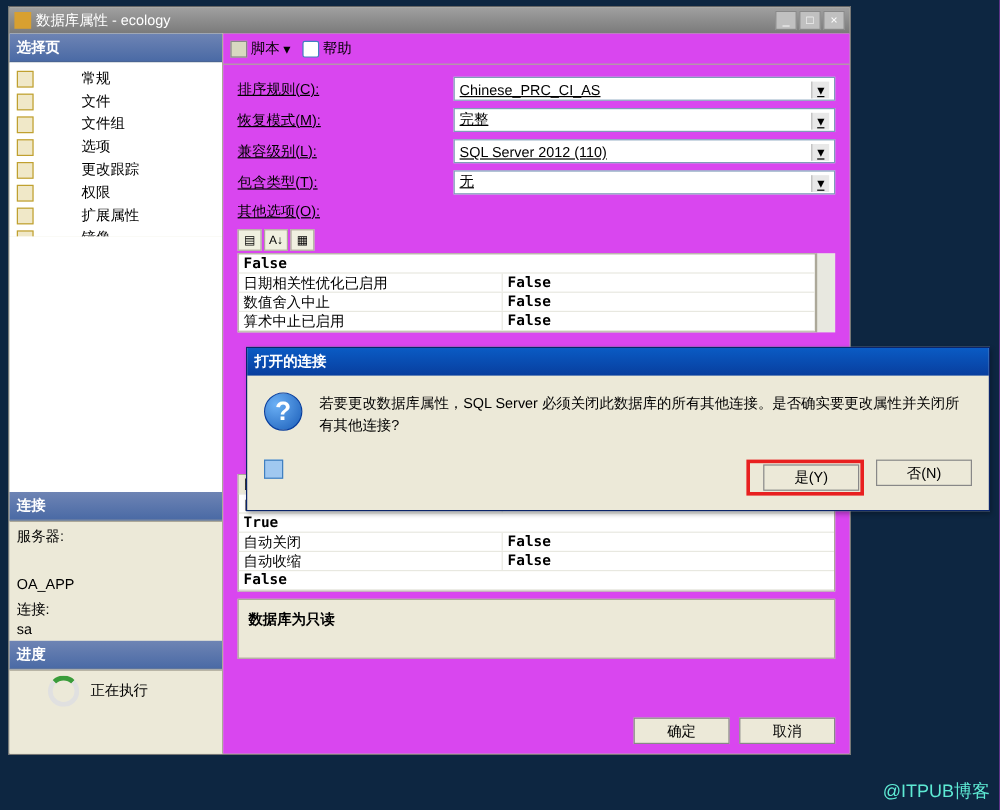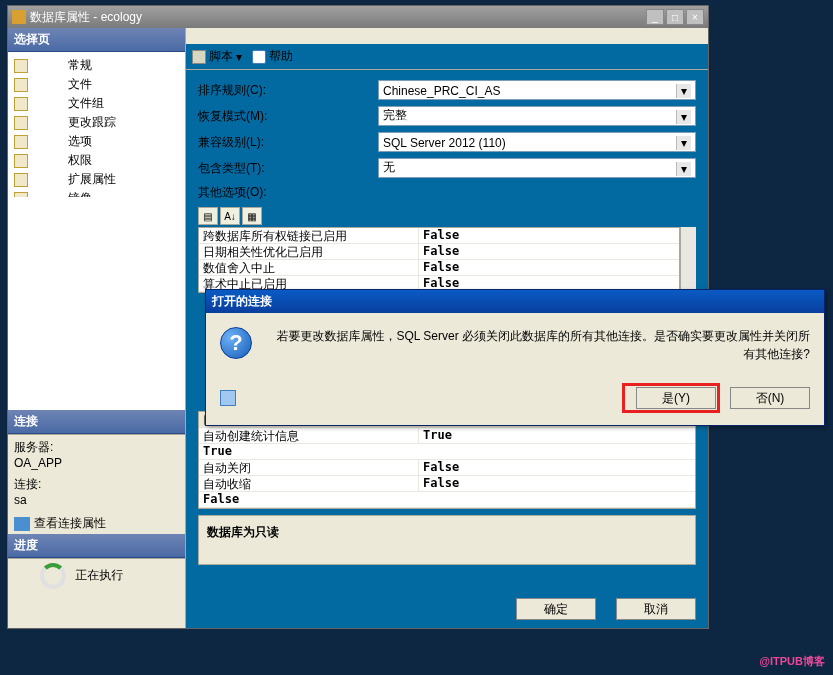--- a/index.html
+++ b/index.html
@@ -7,68 +7,68 @@
 
 .main-window { position: absolute; left: 7px; top: 5px; width: 702px; height: 624px; background: #ece9d8; border: 1px solid #646464; }
 .titlebar { height: 22px; background: linear-gradient(to bottom, #a0a0a0, #7a7a7a); color: #fff; display: flex; align-items: center; padding: 0 4px; }
 .titlebar-icon { width: 14px; height: 14px; background: #d8a030; margin-right: 4px; }
 .titlebar-text { flex: 1; font-size: 12px; }
 .winbtns { display: flex; gap: 2px; }
 .winbtn { width: 18px; height: 16px; background: #c0c0c0; border: 1px solid #888; display: flex; align-items: center; justify-content: center; font-size: 10px; cursor: pointer; }
 
 .body-split { display: flex; height: calc(100% - 22px); }
 .left-pane { width: 178px; background: #ece9d8; border-right: 1px solid #aca899; display: flex; flex-direction: column; }
-.right-pane { flex: 1; background: #0369a1; display: flex; flex-direction: column; margin-top: 16px; }
+.right-pane { flex: 1; background: #d946ef; display: flex; flex-direction: column; }
 
 .pane-header { background: linear-gradient(to bottom, #6e84b4, #4a6aa5); color: #fff; padding: 3px 6px; font-weight: bold; border-bottom: 1px solid #2a4a85; }
 .nav-list { padding: 4px; background: #fff; margin: 0; flex: 0 0 auto; height: 145px; }
 .nav-item { padding: 1px 2px; display: flex; align-items: center; cursor: pointer; gap: 36px; }
 .nav-icon { width: 14px; height: 14px; margin-right: 4px; background: #f0e8c8; border: 1px solid #c0a030; display: inline-block; }
 
 .left-section { border-top: 1px solid #aca899; padding: 4px 6px; background: #ece9d8; }
 .conn-section { height: 100px; }
 .progress-section { height: 70px; padding-left: 32px; }
 .spinner { width: 26px; height: 26px; border: 4px solid #e0e0e0; border-top-color: #3a9c3a; border-radius: 50%; display: inline-block; vertical-align: middle; margin-right: 6px; }
 
 .toolbar { padding: 4px 6px; display: flex; align-items: center; border-bottom: 1px solid #aca899; }
 .tb-item { display: flex; align-items: center; margin-right: 10px; cursor: pointer; }
 .tb-icon { width: 14px; height: 14px; margin-right: 3px; }
 .tb-icon.script { background: #d8d8c0; border: 1px solid #888; }
 .tb-icon.help { background: #fff; border: 1px solid #4080c0; border-radius: 2px; }
 
 .content-area { flex: 1; padding: 10px 12px; overflow: hidden; position: relative; }
-.form-row { display: flex; align-items: center; margin-bottom: 6px; }
+.form-row { display: flex; align-items: center; margin-bottom: 6px; text-decoration: underline; }
 .form-label { width: 180px; }
 .form-select { flex: 1; height: 20px; background: #fff; border: 1px solid #7f9db9; padding: 1px 4px; display: flex; align-items: flex-end; justify-content: space-between; }
 .form-select .arrow { width: 15px; text-align: center; background: #e8e8e8; border-left: 1px solid #bbb; }
 
 .grid-toolbar { display: flex; gap: 2px; margin-bottom: 2px; }
 .grid-tb-btn { width: 20px; height: 18px; border: 1px solid #aca899; background: #f0f0e0; cursor: pointer; display:flex; align-items:center; justify-content:center; font-size:10px;}
 .prop-grid { border: 1px solid #aca899; background: #fff; }
 .prop-row { display: flex; border-bottom: 1px solid #e8e8e0; height: 16px; }
 .prop-name { width: 220px; padding: 0 4px; border-right: 1px solid #e8e8e0; overflow: hidden; white-space: nowrap; }
 .prop-val { flex: 1; padding: 0 4px; font-weight: bold; font-family: monospace; }
 .prop-cat { background: #ece9d8; font-weight: bold; padding: 0 4px; border-bottom: 1px solid #e8e8e0; height: 16px; display:flex; align-items:center; }
 .desc-box { border: 1px solid #aca899; background: #ece9d8; padding: 8px; height: 50px; margin-top: 6px; }
 
-.footer-btns { position: absolute; bottom: 8px; right: 12px; display: flex; gap: 20px; }
+.footer-btns { position: absolute; bottom: 8px; right: 12px; display: flex; gap: 8px; }
 .btn { width: 80px; height: 22px; background: #ece9d8; border: 1px solid #888; cursor: pointer; display: flex; align-items: center; justify-content: center; }
 
 
 .dialog { position: absolute; left: 205px; top: 289px; width: 620px; background: #ece9d8; border: 1px solid #0a246a; box-shadow: 2px 2px 4px rgba(0,0,0,0.3); }
 .dialog-title { background: linear-gradient(to bottom, #0a5bc4, #083e9e); color: #fff; padding: 3px 6px; font-weight: bold; }
 .dialog-body { padding: 14px; display: flex; align-items: flex-start; }
 .dialog-icon { width: 32px; height: 32px; border-radius: 50%; background: radial-gradient(circle at 30% 30%, #6bb0f5, #1a5db8); color: #fff; display: flex; align-items: center; justify-content: center; font-size: 22px; font-weight: bold; margin-right: 14px; flex-shrink: 0; border:1px solid #083e9e;}
-.dialog-text { line-height: 1.5; text-align: right; }
-.dialog-actions { padding: 6px 14px 12px; display: flex; align-items: center; }
+.dialog-text { line-height: 1.5; }
+.dialog-actions { padding: 6px 14px 12px; display: flex; }
 .copy-icon { width: 16px; height: 16px; background: #a0c8f0; border: 1px solid #4080c0; margin-right: auto; cursor:pointer;}
 .dialog-btn { width: 80px; height: 22px; background: #ece9d8; border: 1px solid #888; margin-left: 10px; cursor: pointer; display: flex; align-items: center; justify-content: center; }
 .highlight-box { border: 3px solid #e82020; padding: 1px; }
 
-.watermark { position: absolute; right: 8px; bottom: 6px; color: #ec4899; font-weight: bold; font-size: 11px; }
+.watermark { position: absolute; right: 8px; bottom: 6px; color: #5eead4; font-weight: normal; font-size: 15px; }
 .grid-scroll { display:flex; }
 .grid-scroll-track { width:16px; background:#e8e8e0; border-left:1px solid #aca899; }
 .left-flex-spacer { flex:1; background:#fff; }
 </style>
 </head>
 <body>
 
 <div class="main-window">
   <div class="titlebar">
     <span class="titlebar-icon"></span>
@@ -90,25 +90,25 @@
         <div class="nav-item">
             <span class="nav-icon"></span>
             <span>文件</span>
           </div>
         <div class="nav-item">
             <span class="nav-icon"></span>
             <span>文件组</span>
           </div>
         <div class="nav-item">
             <span class="nav-icon"></span>
+            <span>选项</span>
+          </div>
+        <div class="nav-item">
+            <span class="nav-icon"></span>
             <span>更改跟踪</span>
-          </div>
-        <div class="nav-item">
-            <span class="nav-icon"></span>
-            <span>选项</span>
           </div>
         <div class="nav-item">
             <span class="nav-icon"></span>
             <span>权限</span>
           </div>
         <div class="nav-item">
             <span class="nav-icon"></span>
             <span>扩展属性</span>
           </div>
         <div class="nav-item">
@@ -117,21 +117,21 @@
           </div>
         <div class="nav-item">
             <span class="nav-icon"></span>
             <span>事务日志传送</span>
           </div>
       </div>
       <div class="left-flex-spacer"></div>
       <div class="pane-header">连接</div>
       <div class="left-section conn-section">
         <div>服务器:</div>
-        <div style="margin-bottom:6px;">OA_APP</div>
+        <div style="margin-bottom:6px;margin-top:24px;">OA_APP</div>
         <div>连接:</div>
         <div style="margin-bottom:8px;">sa</div>
         <div style="display:flex;align-items:center;cursor:pointer;">
           <span style="width:16px;height:14px;background:#4a90d0;margin-right:4px;display:inline-block;"></span>
           <span>查看连接属性</span>
         </div>
       </div>
       <div class="pane-header">进度</div>
       <div class="left-section progress-section">
         <span class="spinner"></span>
@@ -186,21 +186,20 @@
 
         <div class="grid-toolbar">
           <div class="grid-tb-btn">▤</div>
           <div class="grid-tb-btn">A↓</div>
           <div class="grid-tb-btn">▦</div>
         </div>
 
         <div class="grid-scroll">
           <div class="prop-grid" style="flex:1;">
             <div class="prop-row">
-                <div class="prop-name">跨数据库所有权链接已启用</div>
                 <div class="prop-val">False</div>
               </div>
             <div class="prop-row">
                 <div class="prop-name">日期相关性优化已启用</div>
                 <div class="prop-val">False</div>
               </div>
             <div class="prop-row">
                 <div class="prop-name">数值舍入中止</div>
                 <div class="prop-val">False</div>
               </div>

